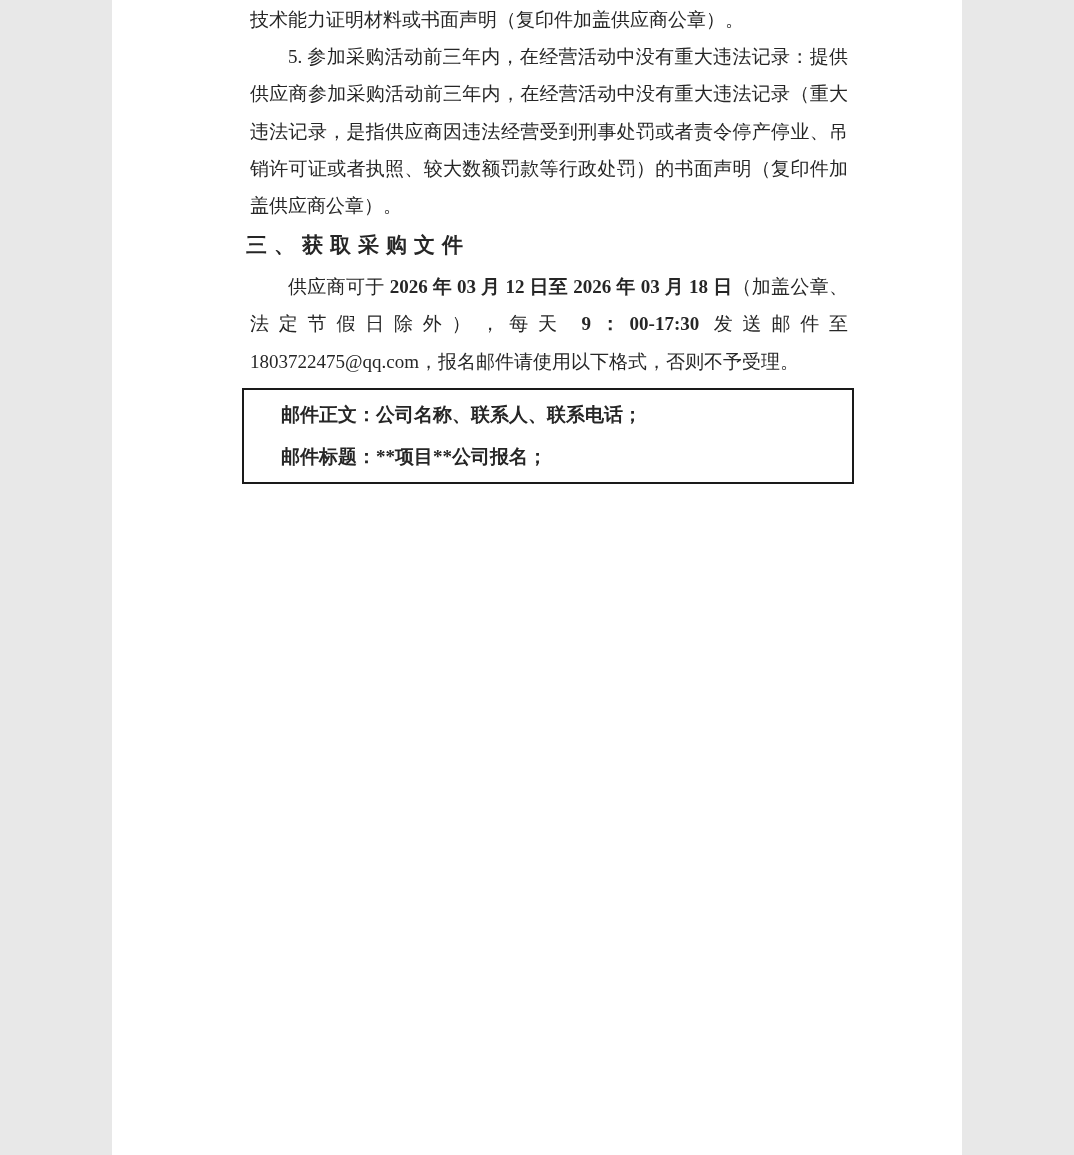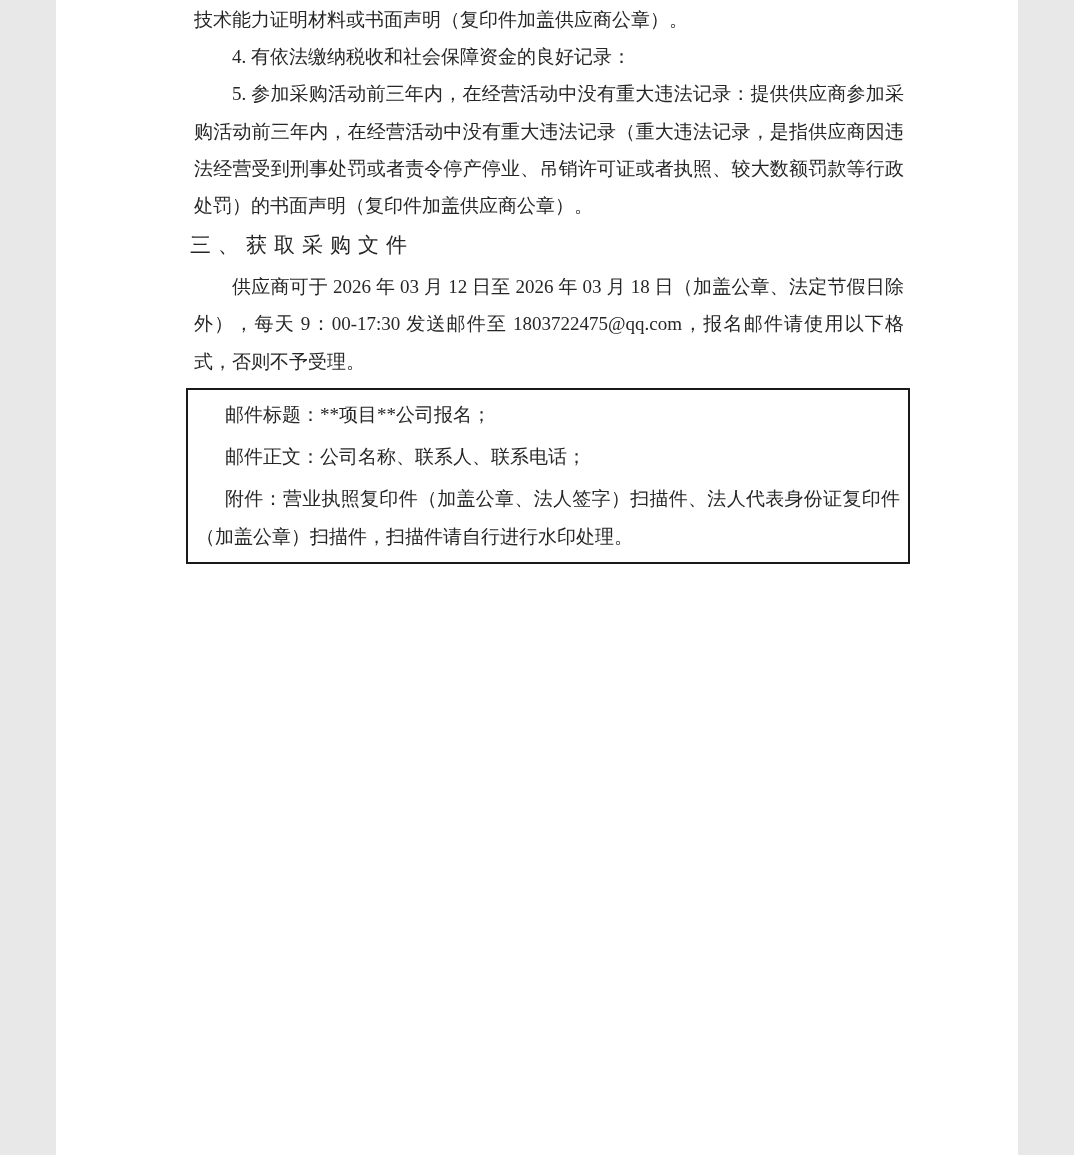--- a/index.html
+++ b/index.html
@@ -1,18 +1,18 @@
 <!DOCTYPE html>
 <html lang="zh"><head>
 <meta charset="utf-8">
 <style>
   html, body { margin: 0; padding: 0; background: #e8e8e8; }
   .page {
     position: relative;
-    width: 962px;
+    width: 850px;
     height: 1155px;
     margin: 0 auto;
     background: #ffffff;
     overflow: hidden;
     font-family: "Liberation Serif", "DejaVu Serif", serif;
     color: #262626;
   }
   .content {
     padding: 1px 114px 0 138px; 
   }
@@ -29,21 +29,21 @@
   .para.heading {
     font-weight: bold;
     font-size: 21px;
     letter-spacing: 7px;
     line-height: 40px;
     text-align: left;
     text-indent: 0;
     margin: 1px 0 3px -4px;
     font-family: "Liberation Sans", "DejaVu Sans", sans-serif;
   }
-  .run.bold { font-weight: normal; }
+  .run.bold { font-weight: bold; }
   .email-box {
     border: 2px solid #1a1a1a;
     margin: 8px -6px 0 -8px;
     padding: 6px 8px 6px 8px;
   }
   .box-para {
     margin: 0 0 4px 0;
     font-size: 19px;
     line-height: 38px;
     font-weight: bold;
@@ -53,23 +53,21 @@
     overflow-wrap: anywhere;
   }
   .box-para:last-child { margin-bottom: 0; }
 </style>
 </head>
 <body>
 
 <div class="page">
   <div class="content">
       <p class="para body"><span class="run">技术能力证明材料或书面声明（复印件加盖供应商公章）。</span></p>
-      <p class="para body indent"><span class="run">4. 有依法缴纳税收和社会保障资金的良好记录：</span></p>
       <p class="para body indent"><span class="run">5. 参加采购活动前三年内，在经营活动中没有重大违法记录：提供供应商参加采购活动前三年内，在经营活动中没有重大违法记录（重大违法记录，是指供应商因违法经营受到刑事处罚或者责令停产停业、吊销许可证或者执照、较大数额罚款等行政处罚）的书面声明（复印件加盖供应商公章）。</span></p>
       <p class="para heading"><span class="run bold">三、获取采购文件</span></p>
       <p class="para body indent"><span class="run">供应商可于 </span><span class="run bold">2026 年 03 月 12 日至 2026 年 03 月 18 日</span><span class="run">（加盖公章、法定节假日除外），每天 </span><span class="run bold">9：00-17:30</span><span class="run"> 发送邮件至 1803722475@qq.com，报名邮件请使用以下格式，否则不予受理。</span></p>
       <div class="email-box">
+        <p class="box-para"><span class="run bold">邮件正文：公司名称、联系人、联系电话；</span></p>
         <p class="box-para"><span class="run bold">邮件标题：**项目**公司报名；</span></p>
-        <p class="box-para"><span class="run bold">邮件正文：公司名称、联系人、联系电话；</span></p>
-        <p class="box-para"><span class="run bold">附件：营业执照复印件（加盖公章、法人签字）扫描件、法人代表身份证复印件（加盖公章）扫描件，扫描件请自行进行水印处理。</span></p>
       </div>
     </div>
 </div>
 
 </body></html>

